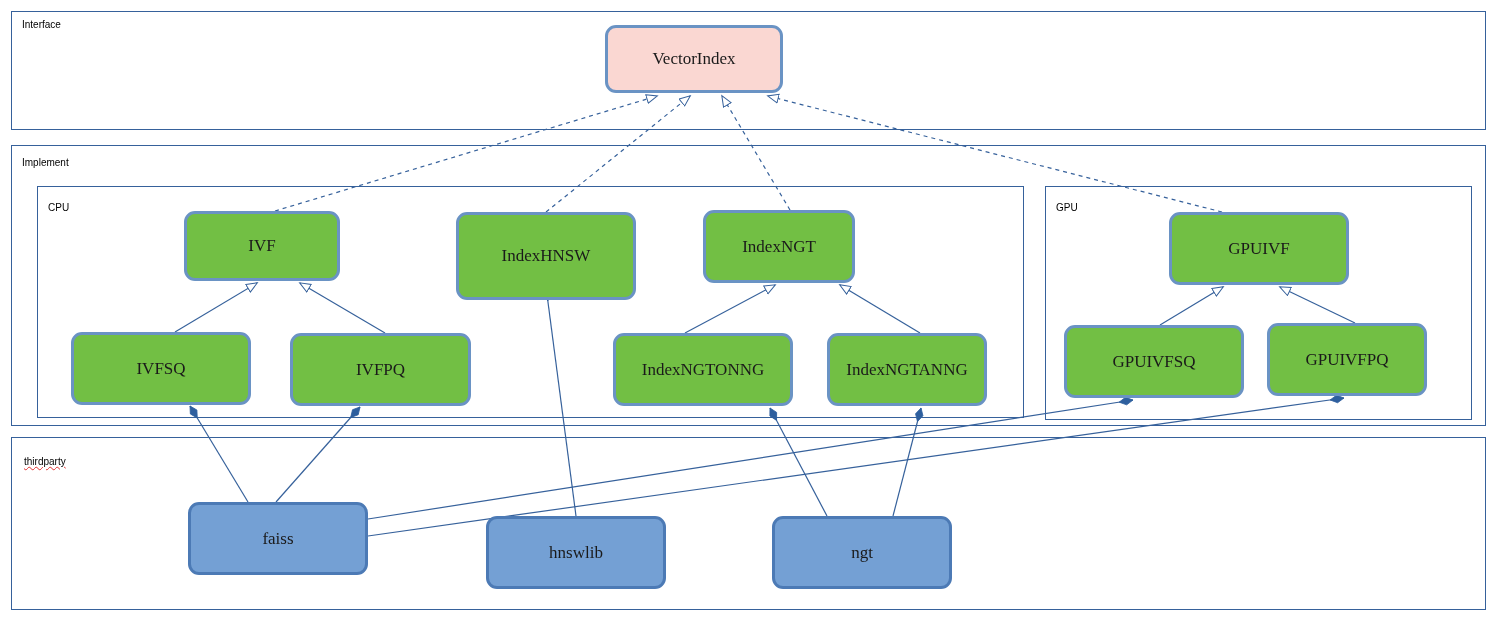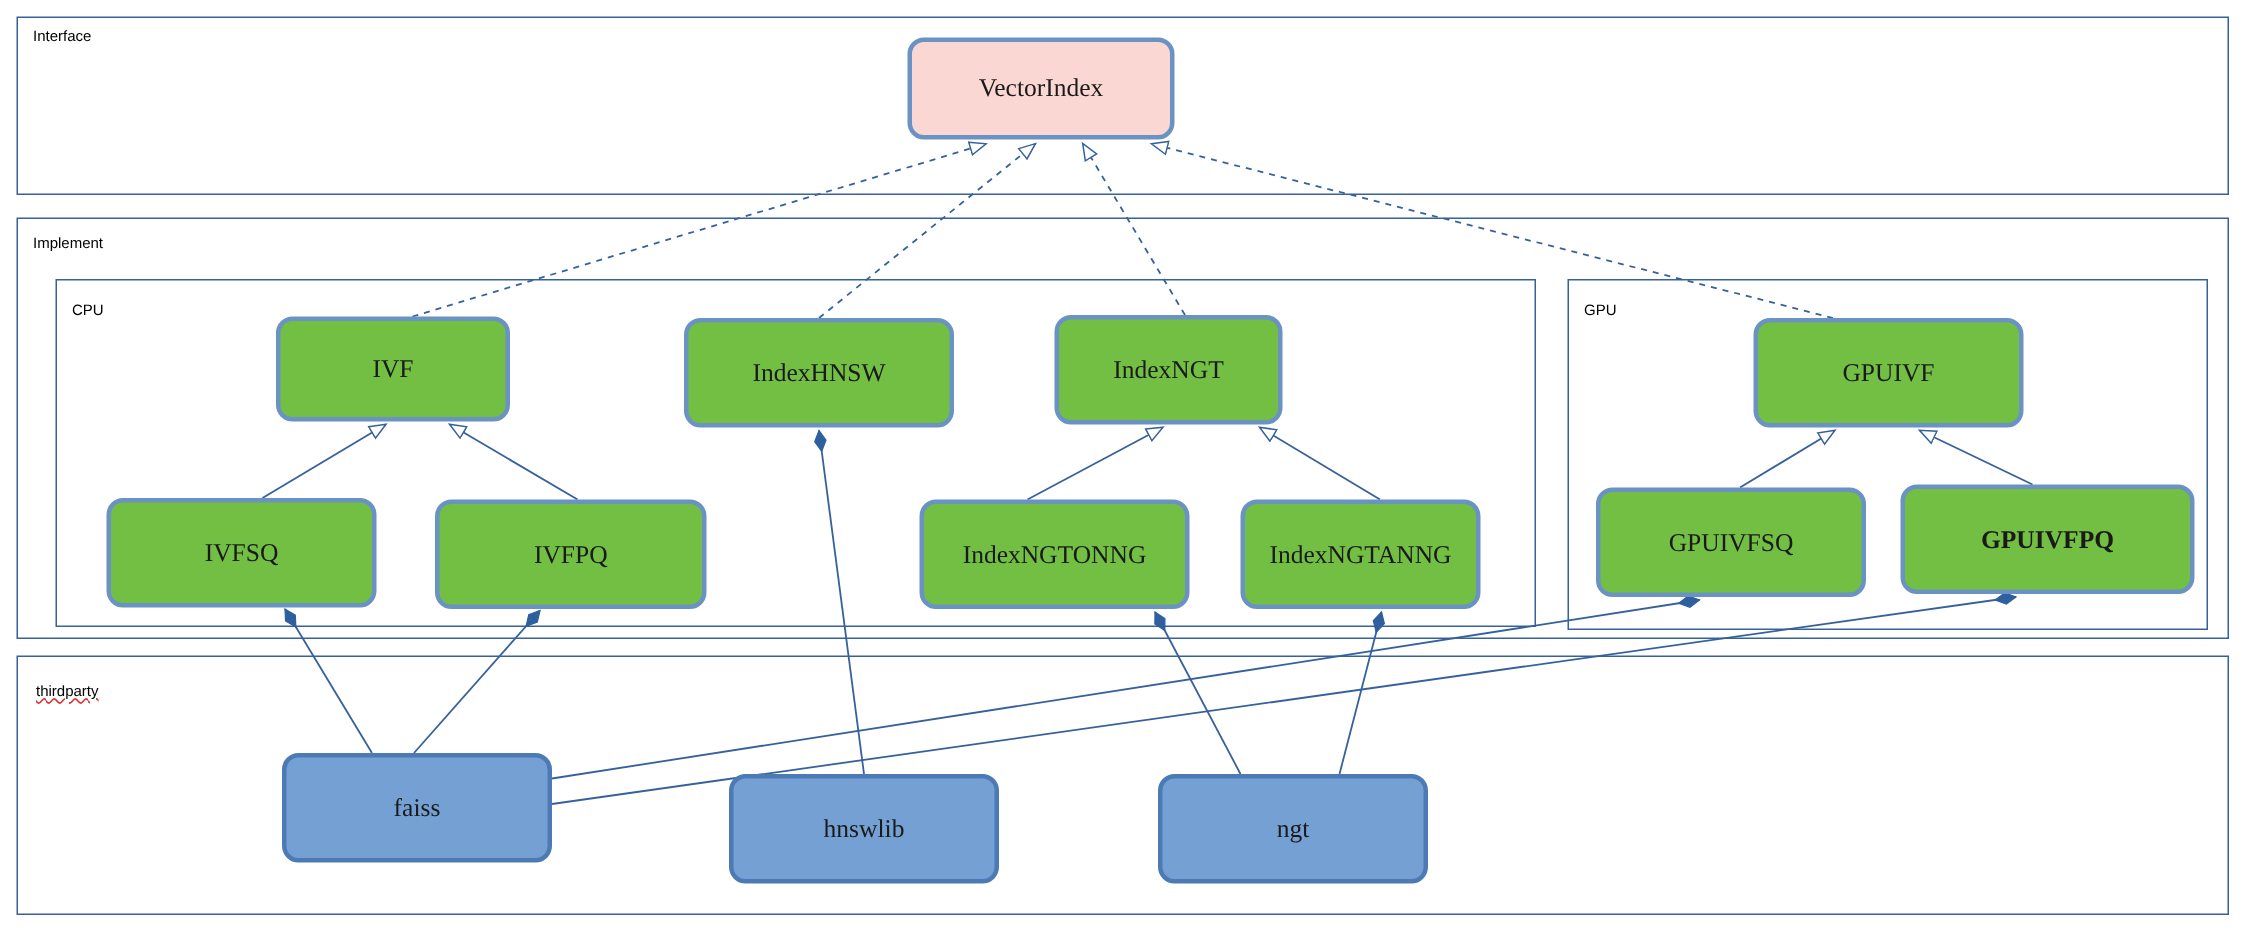--- a/index.html
+++ b/index.html
@@ -118,27 +118,27 @@
         <line x1="368" y1="536" x2="1344" y2="398" stroke="#36619b" stroke-width="1.2" fill="none" marker-end="url(#m-filled-diamond)"></line>
         <line x1="576" y1="516" x2="546" y2="287" stroke="#36619b" stroke-width="1.2" fill="none" marker-end="url(#m-filled-diamond)"></line>
         <line x1="827" y1="516" x2="770" y2="408" stroke="#36619b" stroke-width="1.2" fill="none" marker-end="url(#m-filled-diamond)"></line>
         <line x1="893" y1="516" x2="921" y2="408" stroke="#36619b" stroke-width="1.2" fill="none" marker-end="url(#m-filled-diamond)"></line>
       </g>
   </svg>
 
   <div id="nodes">
       <div class="node pink" style="left: 605px; top: 25px; width: 178px; height: 68px;">VectorIndex</div>
       <div class="node green" style="left: 184px; top: 211px; width: 156px; height: 70px;">IVF</div>
-      <div class="node green" style="left: 456px; top: 212px; width: 180px; height: 73px;">IndexHNSW</div>
+      <div class="node green" style="left: 456px; top: 212px; width: 180px; height: 88px;">IndexHNSW</div>
       <div class="node green" style="left: 703px; top: 210px; width: 152px; height: 73px;">IndexNGT</div>
       <div class="node green" style="left: 71px; top: 332px; width: 180px; height: 73px;">IVFSQ</div>
       <div class="node green" style="left: 290px; top: 333px; width: 181px; height: 73px;">IVFPQ</div>
       <div class="node green" style="left: 613px; top: 333px; width: 180px; height: 73px;">IndexNGTONNG</div>
       <div class="node green" style="left: 827px; top: 333px; width: 160px; height: 73px;">IndexNGTANNG</div>
       <div class="node green" style="left: 1169px; top: 212px; width: 180px; height: 73px;">GPUIVF</div>
       <div class="node green" style="left: 1064px; top: 325px; width: 180px; height: 73px;">GPUIVFSQ</div>
-      <div class="node green" style="left: 1267px; top: 323px; width: 196px; height: 73px; font-weight: bold;">GPUIVFPQ</div>
+      <div class="node green" style="left: 1267px; top: 323px; width: 160px; height: 73px;">GPUIVFPQ</div>
       <div class="node blue" style="left: 188px; top: 502px; width: 180px; height: 73px;">faiss</div>
       <div class="node blue" style="left: 486px; top: 516px; width: 180px; height: 73px;">hnswlib</div>
       <div class="node blue" style="left: 772px; top: 516px; width: 180px; height: 73px;">ngt</div>
     </div>
 
 </div>
 
 </body></html>

